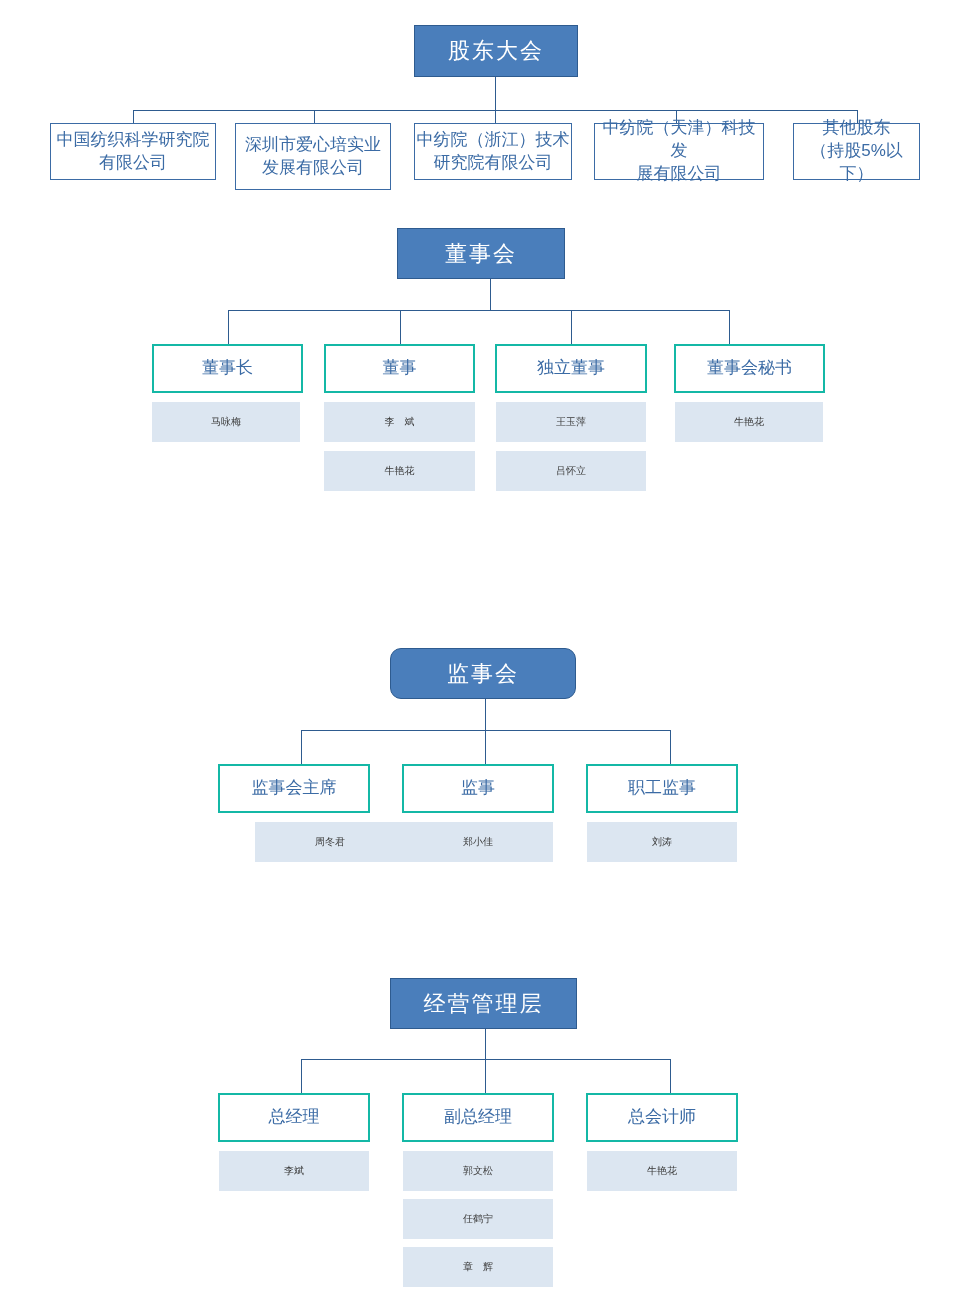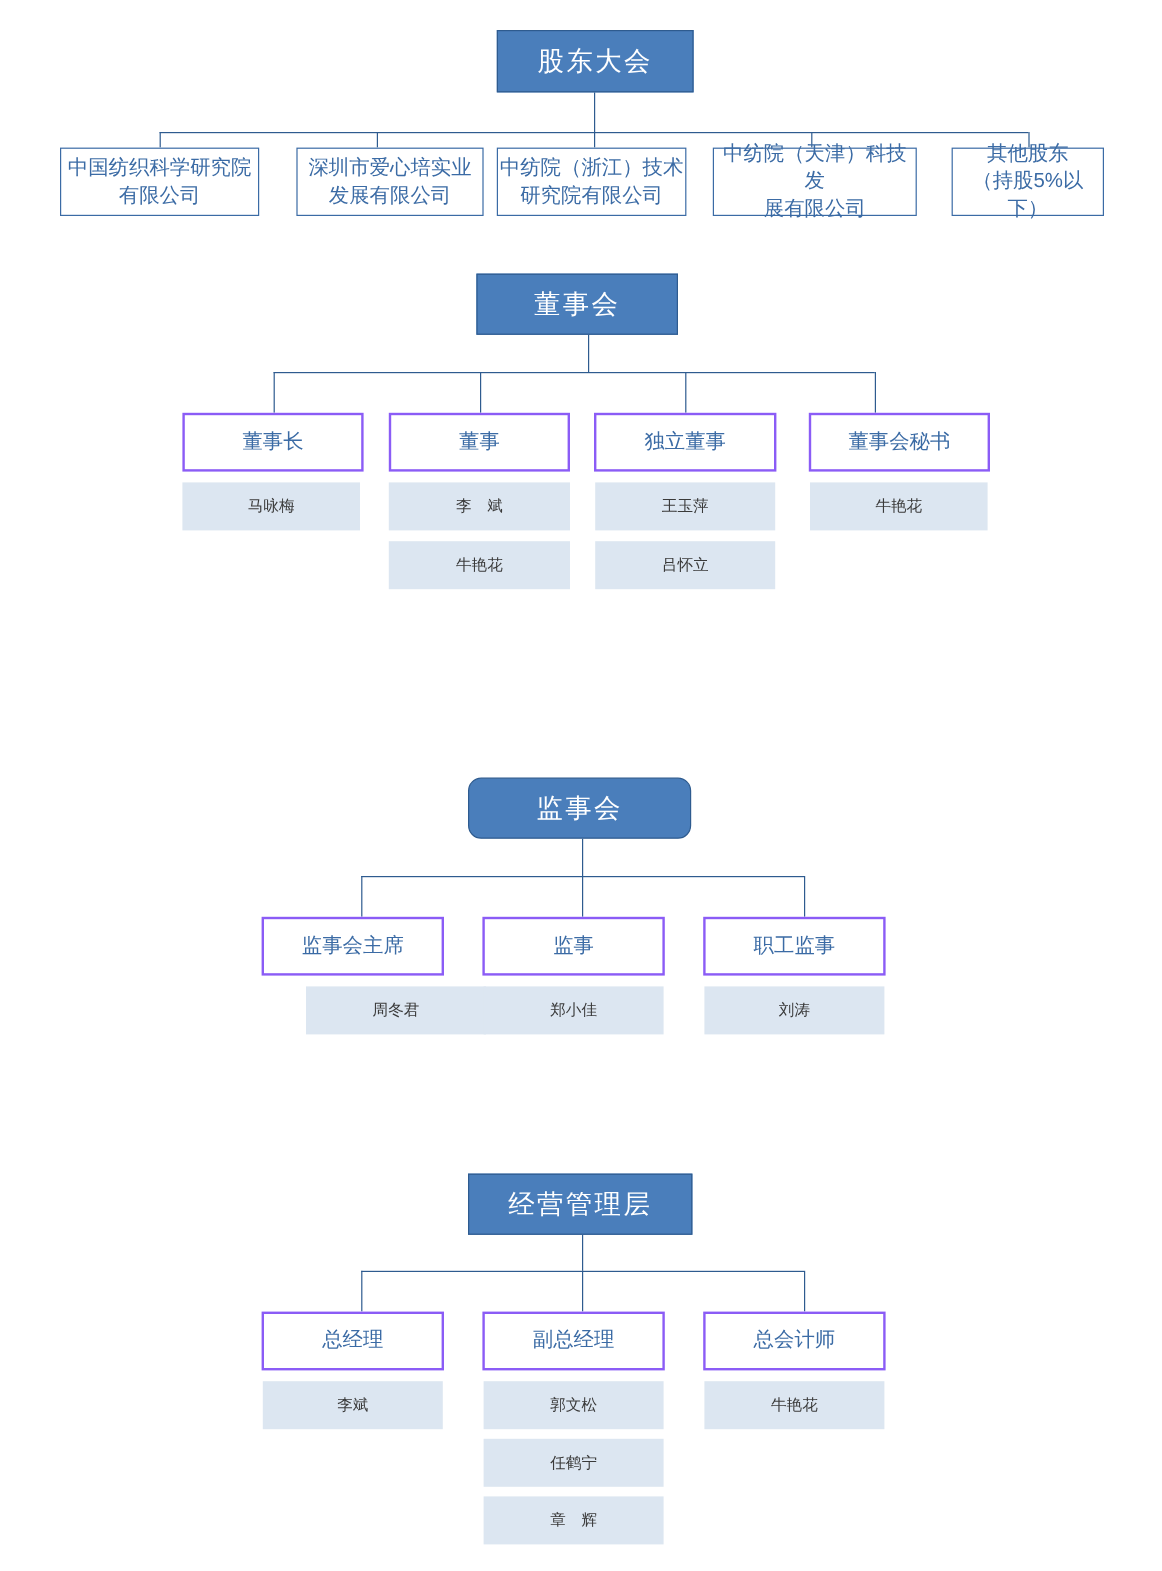--- a/index.html
+++ b/index.html
@@ -25,41 +25,41 @@
     display: flex;
     align-items: center;
     justify-content: center;
     font-size: 22px;
     letter-spacing: 2px;
     box-sizing: border-box;
   }
   .unit {
     position: absolute;
     background: #ffffff;
-    border: 2px solid #8b5cf6;
+    border: 2px solid #14b8a6;
     color: #3b6ba5;
     display: flex;
     align-items: center;
     justify-content: center;
     font-size: 17px;
     box-sizing: border-box;
     text-align: center;
     line-height: 1.35;
   }
   .unit.thin {
     border: 1px solid #3b6ba5;
   }
   .name {
     position: absolute;
     background: #dce6f1;
     color: #3a3a3a;
     display: flex;
     align-items: center;
     justify-content: center;
-    font-size: 13px;
+    font-size: 10px;
     box-sizing: border-box;
     text-align: center;
   }
   .ln {
     position: absolute;
     background: #3b6ba5;
   }
   .ln.v { width: 1px; }
   .ln.h { height: 1px; }
   .ln.thick { background: #2e5b8f; }
@@ -76,21 +76,21 @@
 
   <div class="ln v thick" style="left:133px; top:110px; width:1px; height:13px;"></div>
   <div class="ln v thick" style="left:314px; top:110px; width:1px; height:13px;"></div>
   <div class="ln v thick" style="left:495px; top:110px; width:1px; height:13px;"></div>
   <div class="ln v thick" style="left:676px; top:110px; width:1px; height:13px;"></div>
   <div class="ln v thick" style="left:857px; top:110px; width:1px; height:13px;"></div>
 
   <div class="unit thin" style="left:50px; top:123px; width:166px; height:57px;">
     <span><span>中国纺织科学研究院</span><br><span>有限公司</span></span>
   </div>
-  <div class="unit thin" style="left:235px; top:123px; width:156px; height:57px;margin-left:12px;">
+  <div class="unit thin" style="left:235px; top:123px; width:156px; height:67px;">
     <span><span>深圳市爱心培实业</span><br><span>发展有限公司</span></span>
   </div>
   <div class="unit thin" style="left:414px; top:123px; width:158px; height:57px;">
     <span><span>中纺院（浙江）技术</span><br><span>研究院有限公司</span></span>
   </div>
   <div class="unit thin" style="left:594px; top:123px; width:170px; height:57px;">
     <span><span>中纺院（天津）科技发</span><br><span>展有限公司</span></span>
   </div>
   <div class="unit thin" style="left:793px; top:123px; width:127px; height:57px;">
     <span><span>其他股东</span><br><span>（持股5%以下）</span></span>

